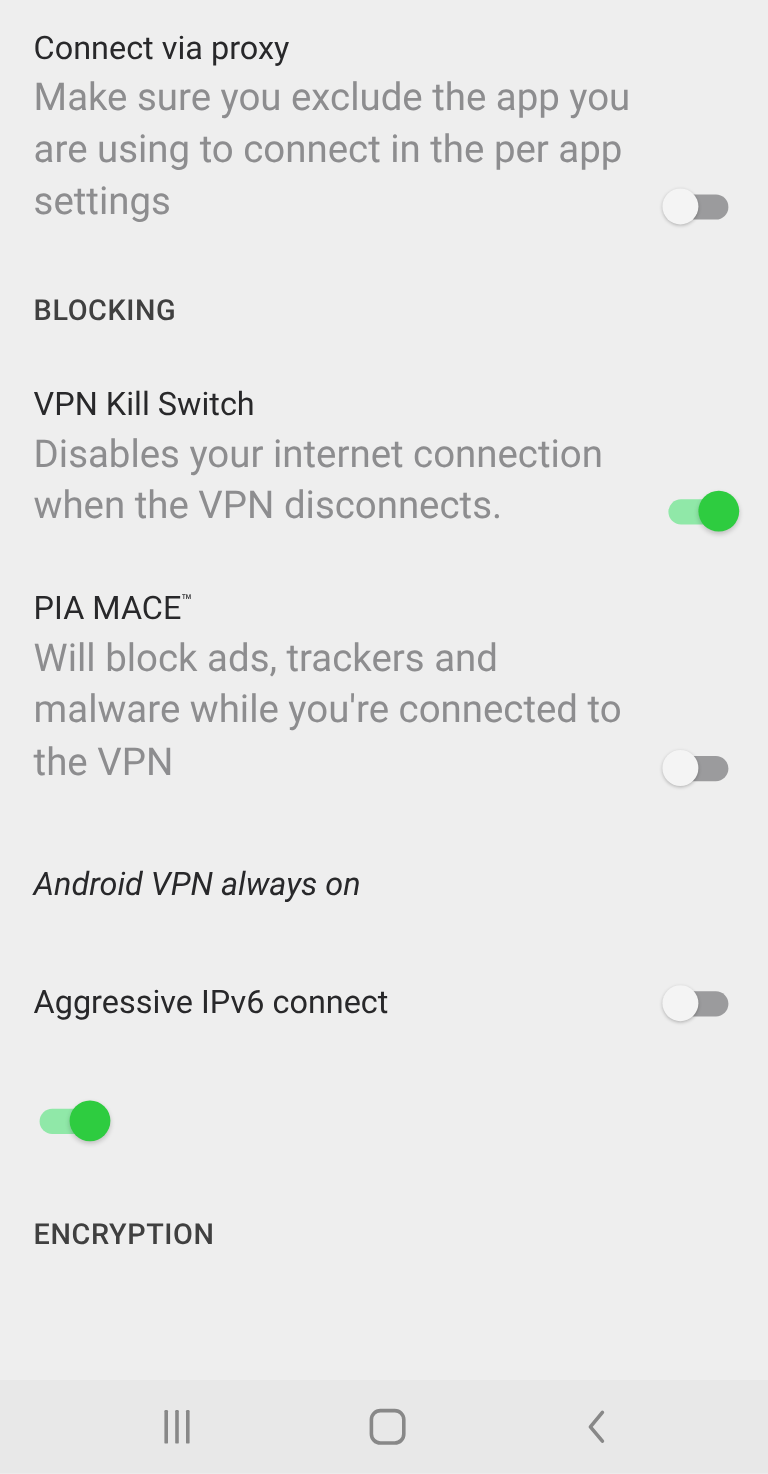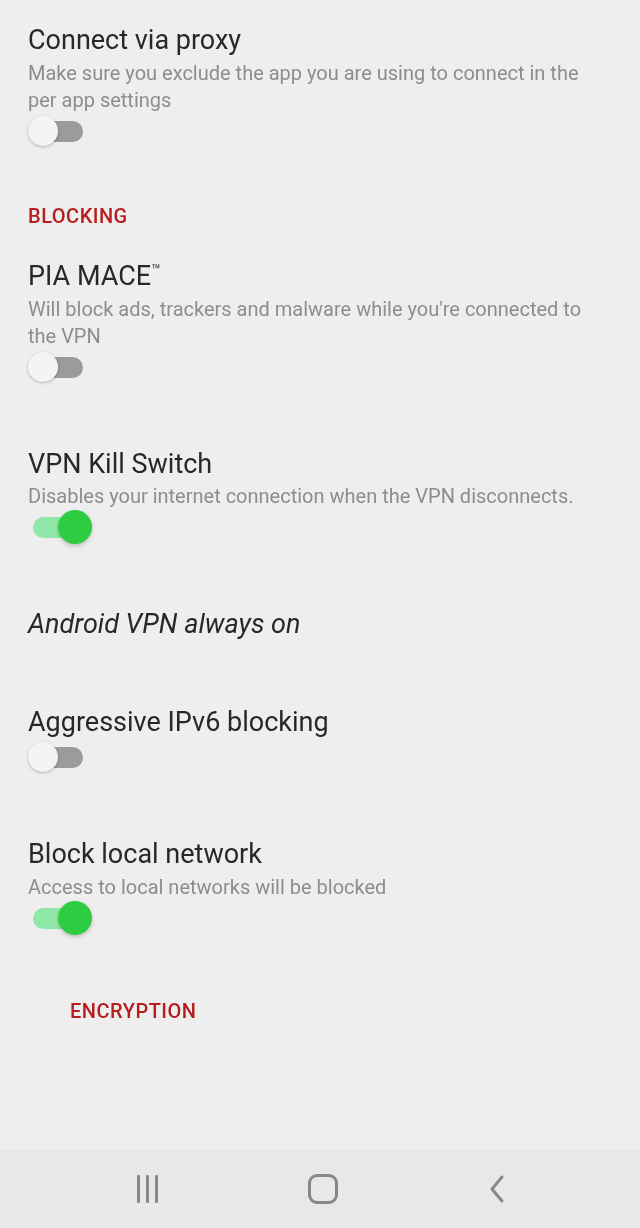--- a/index.html
+++ b/index.html
@@ -9,45 +9,44 @@
     background: #eeeeee;
     font-family: -apple-system, BlinkMacSystemFont, "Segoe UI", Roboto, Arial, sans-serif;
     overflow: hidden;
     position: relative;
   }
   .content {
     padding: 0 28px;
   }
   .item {
     display: flex;
-    align-items: flex-start;
+    align-items: flex-end;
     justify-content: space-between;
     padding: 24px 0;
-    flex-direction: column;
   }
   .item-text {
     flex: 1;
     padding-right: 20px;
   }
   .item-title {
     font-size: 27px;
     color: #28282a;
     font-weight: 400;
     line-height: 1.25;
   }
   .item-sub {
-    font-size: 20px;
+    font-size: 32px;
     color: #8d8d8f;
     font-weight: 400;
     line-height: 1.35;
     margin-top: 2px;
   }
   .section-header {
-    font-size: 20px;
-    color: #b91c1c;
+    font-size: 24px;
+    color: #404040;
     font-weight: 500;
     letter-spacing: 0.5px;
     padding: 32px 0 8px 0;
   }
   .toggle {
     position: relative;
     width: 60px;
     height: 34px;
     flex-shrink: 0;
   }
@@ -132,72 +131,68 @@
       <div class="item-sub">Make sure you exclude the app you are using to connect in the per app settings</div>
     </div>
     <div class="toggle">
       <div class="toggle-track"></div>
         <div class="toggle-thumb"></div>
     </div>
   </div>
 
   <div class="section-header">BLOCKING</div>
 
+  <div class="item" style="padding-top:40px;">
+    <div class="item-text">
+      <div class="item-title">VPN Kill Switch</div>
+      <div class="item-sub">Disables your internet connection when the VPN disconnects.</div>
+    </div>
+    <div class="toggle on">
+      <div class="toggle-track"></div>
+        <div class="toggle-thumb"></div>
+    </div>
+  </div>
+
   <div class="item">
     <div class="item-text">
       <div class="item-title">
         <span>PIA MACE</span><span class="sup">™</span>
       </div>
       <div class="item-sub">Will block ads, trackers and malware while you're connected to the VPN</div>
     </div>
     <div class="toggle">
       <div class="toggle-track"></div>
         <div class="toggle-thumb"></div>
     </div>
   </div>
 
+  <div class="item" style="padding-top:40px;font-style:italic;">
+    <div class="item-text">
+      <div class="item-title">Android VPN always on</div>
+    </div>
+  </div>
+
   <div class="item" style="padding-top:40px;">
     <div class="item-text">
-      <div class="item-title">VPN Kill Switch</div>
-      <div class="item-sub">Disables your internet connection when the VPN disconnects.</div>
-    </div>
+      <div class="item-title">Aggressive IPv6 connect</div>
+    </div>
+    <div class="toggle">
+      <div class="toggle-track"></div>
+        <div class="toggle-thumb"></div>
+    </div>
+  </div>
+
+  <div class="item" style="padding-top:40px;">
     <div class="toggle on">
       <div class="toggle-track"></div>
         <div class="toggle-thumb"></div>
     </div>
   </div>
 
-  <div class="item" style="padding-top:40px;font-style:italic;">
-    <div class="item-text">
-      <div class="item-title">Android VPN always on</div>
-    </div>
-  </div>
-
-  <div class="item" style="padding-top:40px;">
-    <div class="item-text">
-      <div class="item-title">Aggressive IPv6 blocking</div>
-    </div>
-    <div class="toggle">
-      <div class="toggle-track"></div>
-        <div class="toggle-thumb"></div>
-    </div>
-  </div>
-
-  <div class="item" style="padding-top:40px;">
-    <div class="item-text">
-      <div class="item-title">Block local network</div>
-      <div class="item-sub">Access to local networks will be blocked</div>
-    </div>
-    <div class="toggle on">
-      <div class="toggle-track"></div>
-        <div class="toggle-thumb"></div>
-    </div>
-  </div>
-
-  <div class="section-header" style="padding-top:40px;margin-left:42px;">ENCRYPTION</div>
+  <div class="section-header" style="padding-top:40px;">ENCRYPTION</div>
 
 </div>
 
 <div class="navbar">
   <div class="nav-btn nav-recent">
     <span></span>
       <span></span>
       <span></span>
   </div>
   <div class="nav-btn">

